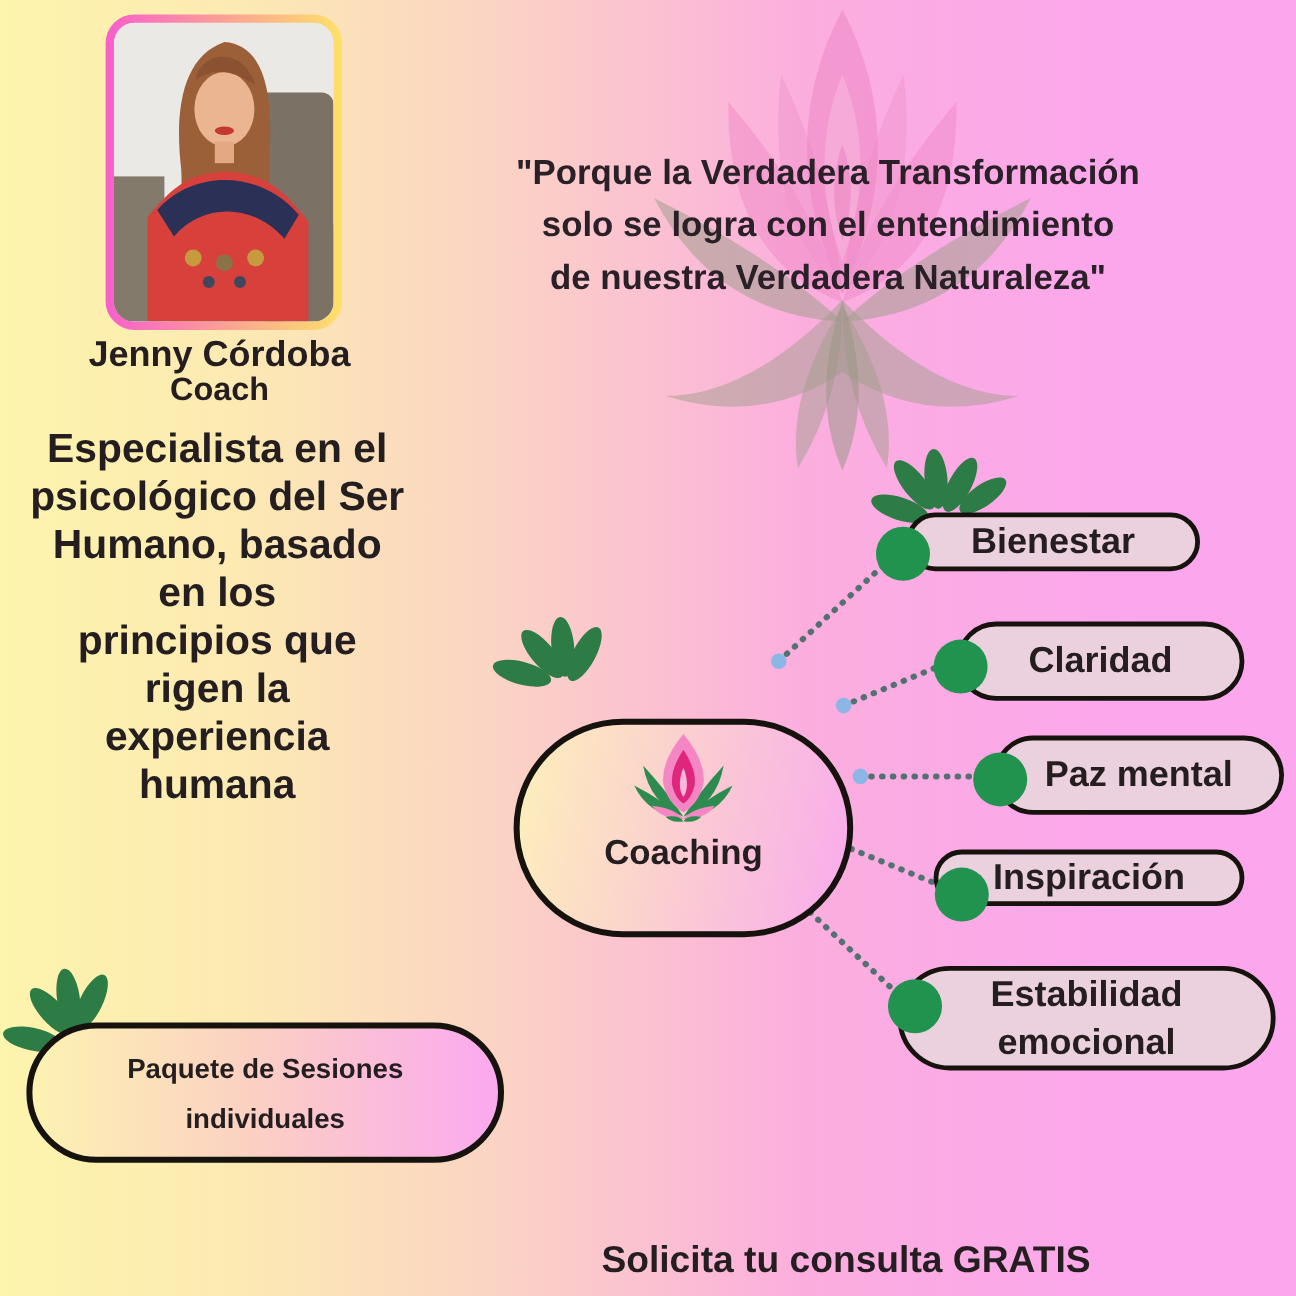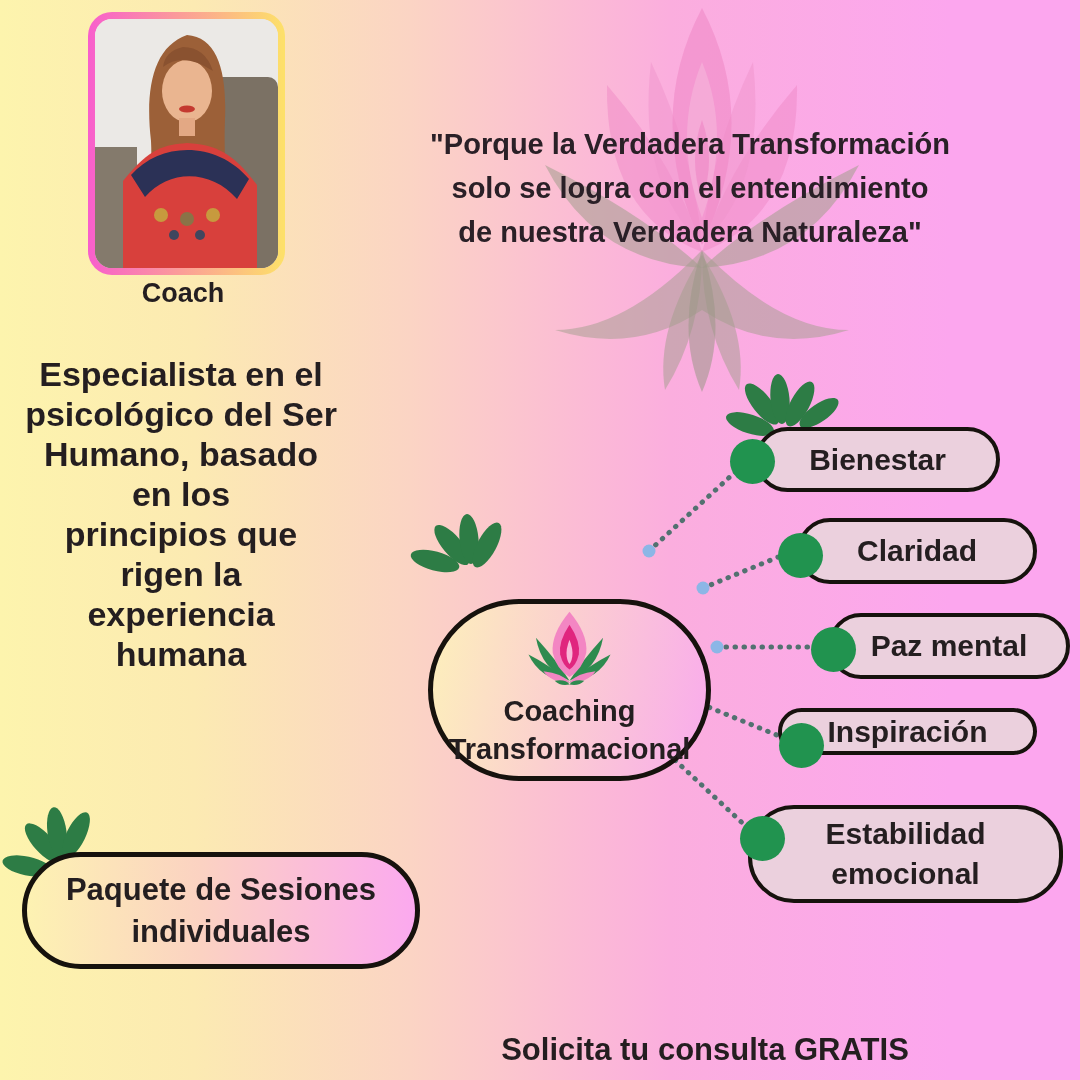--- a/index.html
+++ b/index.html
@@ -27,38 +27,38 @@
   .center-node{left:428px;top:563px;width:283px;height:182px;box-sizing:border-box;
     border:5px solid #16120d;border-radius:92px;
     background:linear-gradient(100deg,#fdf0bb 0%,#fbd0cf 45%,#f9abec 100%);
     display:flex;flex-direction:column;align-items:center;justify-content:flex-start;margin-top:36px;}
   .center-node .label{font-size:29px;line-height:38px;text-align:center;margin-top:2px;}
 
   
   .branch{position:absolute;background:#ebd0dd;border:4px solid #16120d;border-radius:46px;box-sizing:border-box;
     display:flex;align-items:center;justify-content:center;font-size:30px;text-align:center;line-height:40px;}
   .branch .dot{position:absolute;width:45px;height:45px;border-radius:50%;background:#21934f;}
-  .b-bienestar{left:755px;top:427px;width:245px;height:65px;}
+  .b-bienestar{left:755px;top:427px;width:245px;height:49px;}
   .b-bienestar .dot{left:-29px;top:8px;}
   .b-claridad{left:797px;top:518px;width:240px;height:66px;}
   .b-claridad .dot{left:-23px;top:11px;}
   .b-pazmental{left:828px;top:613px;width:242px;height:66px;}
   .b-pazmental .dot{left:-21px;top:10px;}
   .b-inspiracion{left:778px;top:708px;width:259px;height:47px;}
   .b-inspiracion .dot{left:-3px;top:11px;}
-  .b-estabilidad{left:748px;top:805px;width:315px;height:98px;}
+  .b-estabilidad{left:748px;top:805px;width:315px;height:87px;}
   .b-estabilidad .dot{left:-12px;top:7px;}
   .b-estabilidad .pill-label{max-width:210px;}
 
   
   .offer{left:22px;top:852px;width:398px;height:117px;box-sizing:border-box;
     border:5px solid #16120d;border-radius:59px;
     background:linear-gradient(90deg,#fdf2b2 0%,#fbd2c2 45%,#fba9ef 100%);
     display:flex;flex-direction:column;align-items:center;justify-content:center;
-    font-size:31px;line-height:42px;text-align:center;}
+    font-size:23px;line-height:42px;text-align:center;}
 
   .cta{left:430px;top:1032px;width:550px;text-align:center;font-size:31px;white-space:nowrap;}
 </style>
 </head>
 <body>
 
 <div class="canvas">
 
   <svg class="abs" style="left:515px;top:0px;" width="375" height="400" viewBox="0 0 375 400">
 
@@ -136,20 +136,21 @@
         <circle cx="66" cy="196" r="7" fill="#c79a3e"></circle>
         <circle cx="92" cy="200" r="7" fill="#8a7347"></circle>
         <circle cx="118" cy="196" r="7" fill="#c79a3e"></circle>
         <circle cx="79" cy="216" r="5" fill="#40465e"></circle>
         <circle cx="105" cy="216" r="5" fill="#40465e"></circle>
       </svg>
     </div>
   </div>
 
   <div class="abs name-block">
+    <div>Jenny Córdoba</div>
     <div class="role">Coach</div>
   </div>
 
   <div class="abs desc">
     <div>Especialista en el</div>
     <div>psicológico del Ser</div>
     <div>Humano, basado en los</div>
     <div>principios que rigen la</div>
     <div>experiencia humana</div>
   </div>
@@ -169,21 +170,20 @@
       <path d="M50 80 Q30 80 22 68 Q42 70 50 80 Z" fill="#f386c3"></path>
       <path d="M50 80 Q70 80 78 68 Q58 70 50 80 Z" fill="#f386c3"></path>
       <path d="M50 82 Q40 84 34 78 Q46 76 50 82 Z" fill="#2e8b4f"></path>
       <path d="M50 82 Q60 84 66 78 Q54 76 50 82 Z" fill="#2e8b4f"></path>
       <path d="M50 4 Q30 28 32 48 Q36 66 50 74 Q64 66 68 48 Q70 28 50 4 Z" fill="#f386c3"></path>
       <path d="M50 18 Q38 36 40 50 Q43 62 50 66 Q57 62 60 50 Q62 36 50 18 Z" fill="#e0257e"></path>
       <path d="M50 34 Q46 44 47 52 Q48 58 50 60 Q52 58 53 52 Q54 44 50 34 Z" fill="#f9b8d9"></path>
     </svg>
     <div class="label">
       <div>Coaching</div>
-      <div>Transformacional</div>
     </div>
   </div>
 
   <div class="branch b-bienestar">
     <span class="dot"></span>
     <span class="pill-label">Bienestar</span>
   </div>
   <div class="branch b-claridad">
     <span class="dot"></span>
     <span class="pill-label">Claridad</span>

